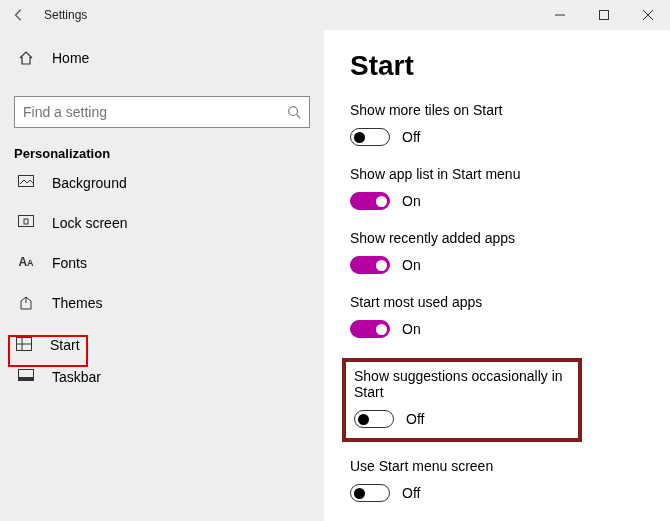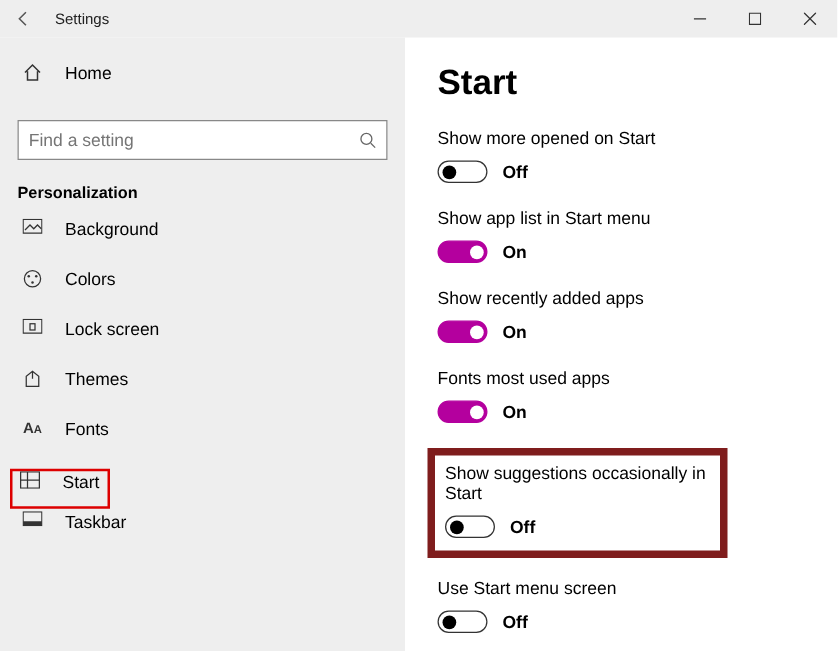--- a/index.html
+++ b/index.html
@@ -25,22 +25,22 @@
   .navitem.selected-box { border:2px solid #d00; width:80px; margin-left:-2px; padding-left:4px; height:32px; }
   .content { flex:1; padding: 20px 26px 20px 26px; overflow:auto; }
   h1 { font-size:28px; font-weight:600; margin-bottom:20px; }
   .setting { margin-bottom:20px; }
   .setting .title { font-size:14px; margin-bottom:10px; }
   .toggle-row { display:flex;align-items:center; }
   .toggle { width:40px;height:18px;border-radius:10px; position:relative; border:1px solid #333; background:#fff; }
   .toggle .knob { width:11px;height:11px;border-radius:50%;background:#000;position:absolute;top:2.5px;left:3px; }
   .toggle.on { background:#b4009e; border-color:#b4009e; }
   .toggle.on .knob { background:#fff; left:25px; }
-  .toggle-label { margin-left:12px; font-size:14px;font-weight:bold; }
-  .redbox { border:6px solid #7f1d1d; padding:6px 8px 10px 8px; margin-left:-8px; margin-bottom:16px; width: 240px; }
+  .toggle-label { margin-left:12px; font-size:14px; }
+  .redbox { border:4px solid #7f1d1d; padding:6px 8px 10px 8px; margin-left:-8px; margin-bottom:16px; width: 240px; }
   svg { display:block; }
 </style>
 </head>
 <body>
 
 <div class="titlebar">
   <div class="back">
     <svg width="14" height="14" viewBox="0 0 16 16">
         <path d="M10 2 L4 8 L10 14" stroke="#555" stroke-width="1.4" fill="none"></path>
       </svg>
@@ -90,51 +90,40 @@
         <span class="icon">
             <svg width="16" height="14" viewBox="0 0 16 14">
               <rect x="0.5" y="0.5" width="15" height="11" stroke="#333" fill="none"></rect>
               <path d="M2 9 L6 5 L9 8 L12 5 L15 8" stroke="#333" fill="none"></path>
             </svg>
           </span>
         <span class="lbl">Background</span>
       </div>
       <div class="navitem">
         <span class="icon">
-            <svg width="16" height="16" viewBox="0 0 16 16">
-              <circle cx="8" cy="8" r="6.5" stroke="#333" fill="none"></circle>
-              <circle cx="5" cy="6" r="1" fill="#333"></circle>
-              <circle cx="11" cy="6" r="1" fill="#333"></circle>
-              <circle cx="8" cy="11" r="1" fill="#333"></circle>
-            </svg>
-          </span>
-        <span class="lbl">Colors</span>
-      </div>
-      <div class="navitem">
-        <span class="icon">
             <svg width="16" height="14" viewBox="0 0 16 14">
               <rect x="0.5" y="0.5" width="15" height="11" stroke="#333" fill="none"></rect>
               <rect x="6" y="4" width="4" height="5" stroke="#333" fill="none"></rect>
             </svg>
           </span>
         <span class="lbl">Lock screen</span>
       </div>
       <div class="navitem">
         <span class="icon">
+            <span style="font-size:12px;font-weight:600;">A<span style="font-size:9px;">A</span></span>
+          </span>
+        <span class="lbl">Fonts</span>
+      </div>
+      <div class="navitem">
+        <span class="icon">
             <svg width="16" height="16" viewBox="0 0 16 16">
               <path d="M3 14 L3 6 L8 2 L13 6 L13 14 Z M8 2 L8 8" stroke="#333" fill="none"></path>
             </svg>
           </span>
         <span class="lbl">Themes</span>
-      </div>
-      <div class="navitem">
-        <span class="icon">
-            <span style="font-size:12px;font-weight:600;">A<span style="font-size:9px;">A</span></span>
-          </span>
-        <span class="lbl">Fonts</span>
       </div>
       <div class="navitem selected-box">
         <span class="icon">
             <svg width="16" height="14" viewBox="0 0 16 14">
               <rect x="0.5" y="0.5" width="15" height="13" stroke="#333" fill="none"></rect>
               <line x1="6" y1="0.5" x2="6" y2="13.5" stroke="#333"></line>
               <line x1="0.5" y1="7" x2="15.5" y2="7" stroke="#333"></line>
             </svg>
           </span>
         <span class="lbl">Start</span>
@@ -148,21 +137,21 @@
           </span>
         <span class="lbl">Taskbar</span>
       </div>
     </div>
   </div>
 
   <div class="content">
     <h1>Start</h1>
 
     <div class="setting">
-      <div class="title">Show more opened on Start</div>
+      <div class="title">Show more tiles on Start</div>
       <div class="toggle-row">
         <div class="toggle">
             <div class="knob"></div>
           </div>
         <span class="toggle-label">Off</span>
       </div>
     </div>
 
     <div class="setting">
       <div class="title">Show app list in Start menu</div>
@@ -178,21 +167,21 @@
       <div class="title">Show recently added apps</div>
       <div class="toggle-row">
         <div class="toggle on">
             <div class="knob"></div>
           </div>
         <span class="toggle-label">On</span>
       </div>
     </div>
 
     <div class="setting">
-      <div class="title">Fonts most used apps</div>
+      <div class="title">Start most used apps</div>
       <div class="toggle-row">
         <div class="toggle on">
             <div class="knob"></div>
           </div>
         <span class="toggle-label">On</span>
       </div>
     </div>
 
     <div class="redbox">
       <div class="setting" style="margin-bottom:0">

